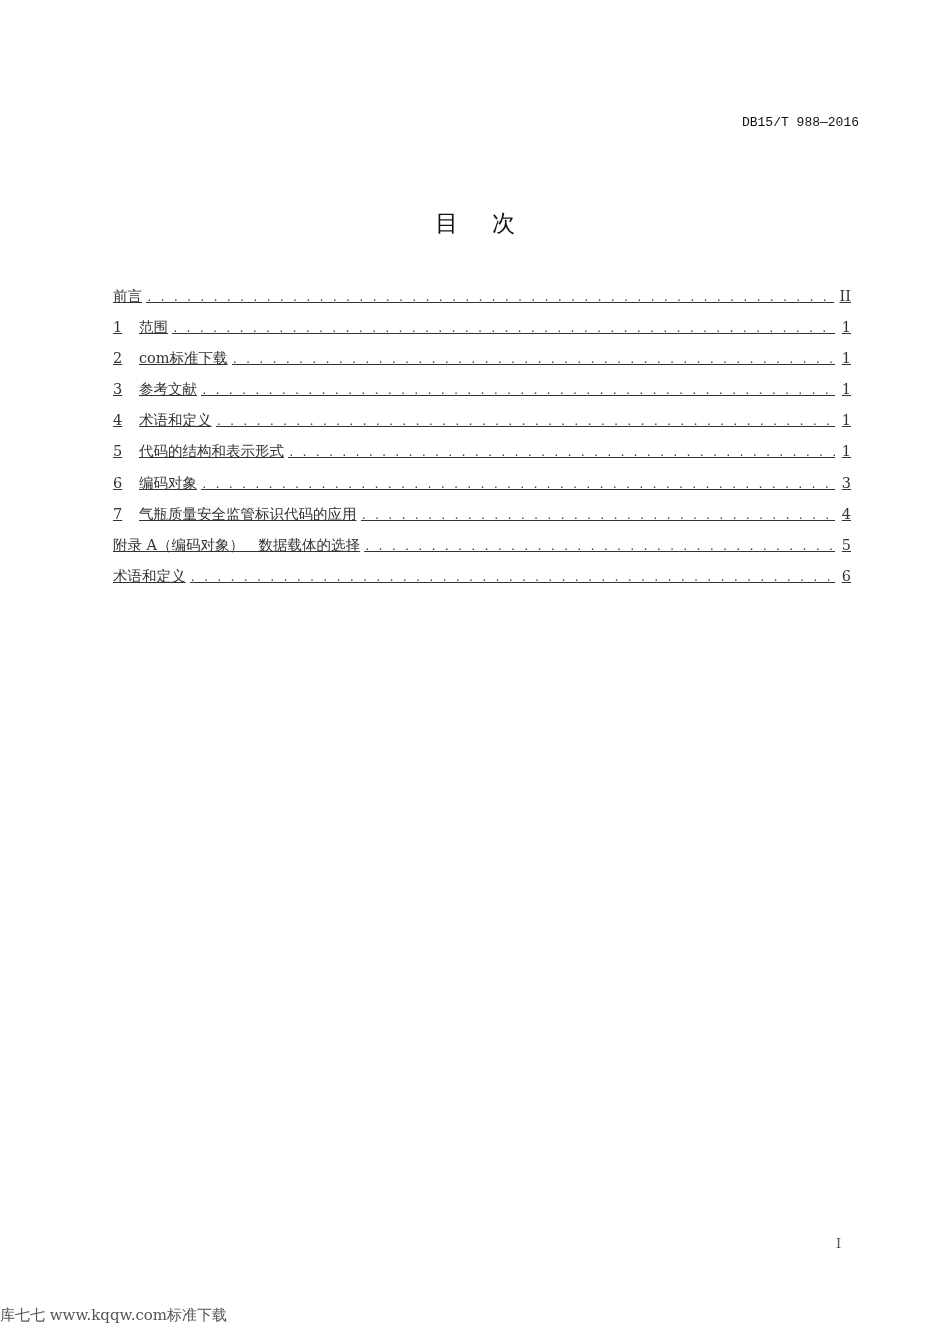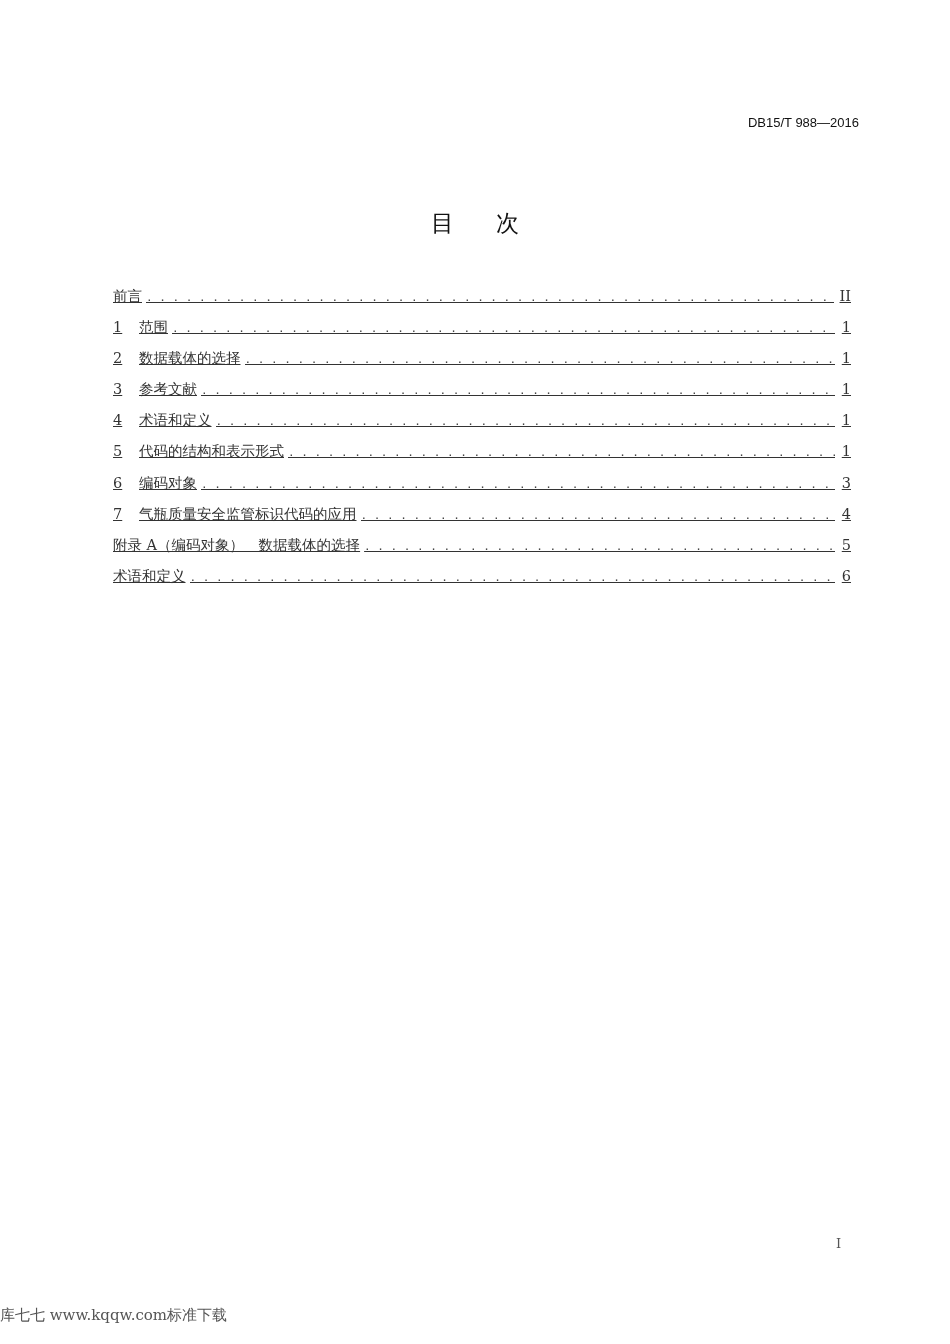--- a/index.html
+++ b/index.html
@@ -1,21 +1,21 @@
 <!DOCTYPE html>
 <html><head>
 <meta charset="utf-8">
 <style>
   html, body { margin: 0; padding: 0; background: #ffffff; }
   body { width: 950px; height: 1344px; position: relative; overflow: hidden;
          font-family: "DejaVu Serif", "Liberation Serif", serif; color: #222; }
-  .std-code { position: absolute; top: 115px; right: 91px; font-family: Liberation Sans, sans-serif;
+  .std-code { position: absolute; top: 115px; right: 91px; font-family: Liberation Mono, monospace;
               font-size: 13px; color: #111; letter-spacing: 0; }
   .title { position: absolute; top: 208px; left: 0; width: 950px; text-align: center;
-           font-family: Liberation Mono, monospace; font-size: 23px; color: #111; }
+           font-family: Liberation Serif, serif; font-size: 23px; color: #111; }
   .title span { display: inline-block; margin: 0 14px; }
   .toc { position: absolute; top: 287px; left: 113px; width: 738px; }
   .toc-row { display: flex; align-items: baseline; height: 31.1px; font-size: 14.5px; color: #333; text-decoration: underline; }
   .toc-num { width: 26px; flex: none; }
   .toc-label { flex: none; white-space: nowrap; }
   .toc-dots { flex: 1; overflow: hidden; white-space: nowrap; margin: 0 6px 0 4px; color: #444; letter-spacing: 2.6px;
               font-family: "DejaVu Sans Mono", "Liberation Mono", monospace; font-size: 11px; }
   .toc-dots::before { content: ". . . . . . . . . . . . . . . . . . . . . . . . . . . . . . . . . . . . . . . . . . . . . . . . . . . . . . . . . . . . . . . . . . . . . . . . . . . . . . . . . . . . . . . . . . . . . . . . . . . . . . . . . . . . . . . . . . . . . . . . . . . . . . . . . . . . . . . ."; letter-spacing: 0; }
   .toc-page { flex: none; min-width: 10px; text-align: right; }
   .page-number { position: absolute; top: 1236px; left: 836px; font-size: 13px; color: #555; }
@@ -38,21 +38,21 @@
     <span class="toc-page">II</span>
   </div>
   <div class="toc-row">
     <span class="toc-num">1</span>
     <span class="toc-label">范围</span>
     <span class="toc-dots"></span>
     <span class="toc-page">1</span>
   </div>
   <div class="toc-row">
     <span class="toc-num">2</span>
-    <span class="toc-label">数据载体的选择</span>
+    <span class="toc-label">com标准下载</span>
     <span class="toc-dots"></span>
     <span class="toc-page">1</span>
   </div>
   <div class="toc-row">
     <span class="toc-num">3</span>
     <span class="toc-label">参考文献</span>
     <span class="toc-dots"></span>
     <span class="toc-page">1</span>
   </div>
   <div class="toc-row">

